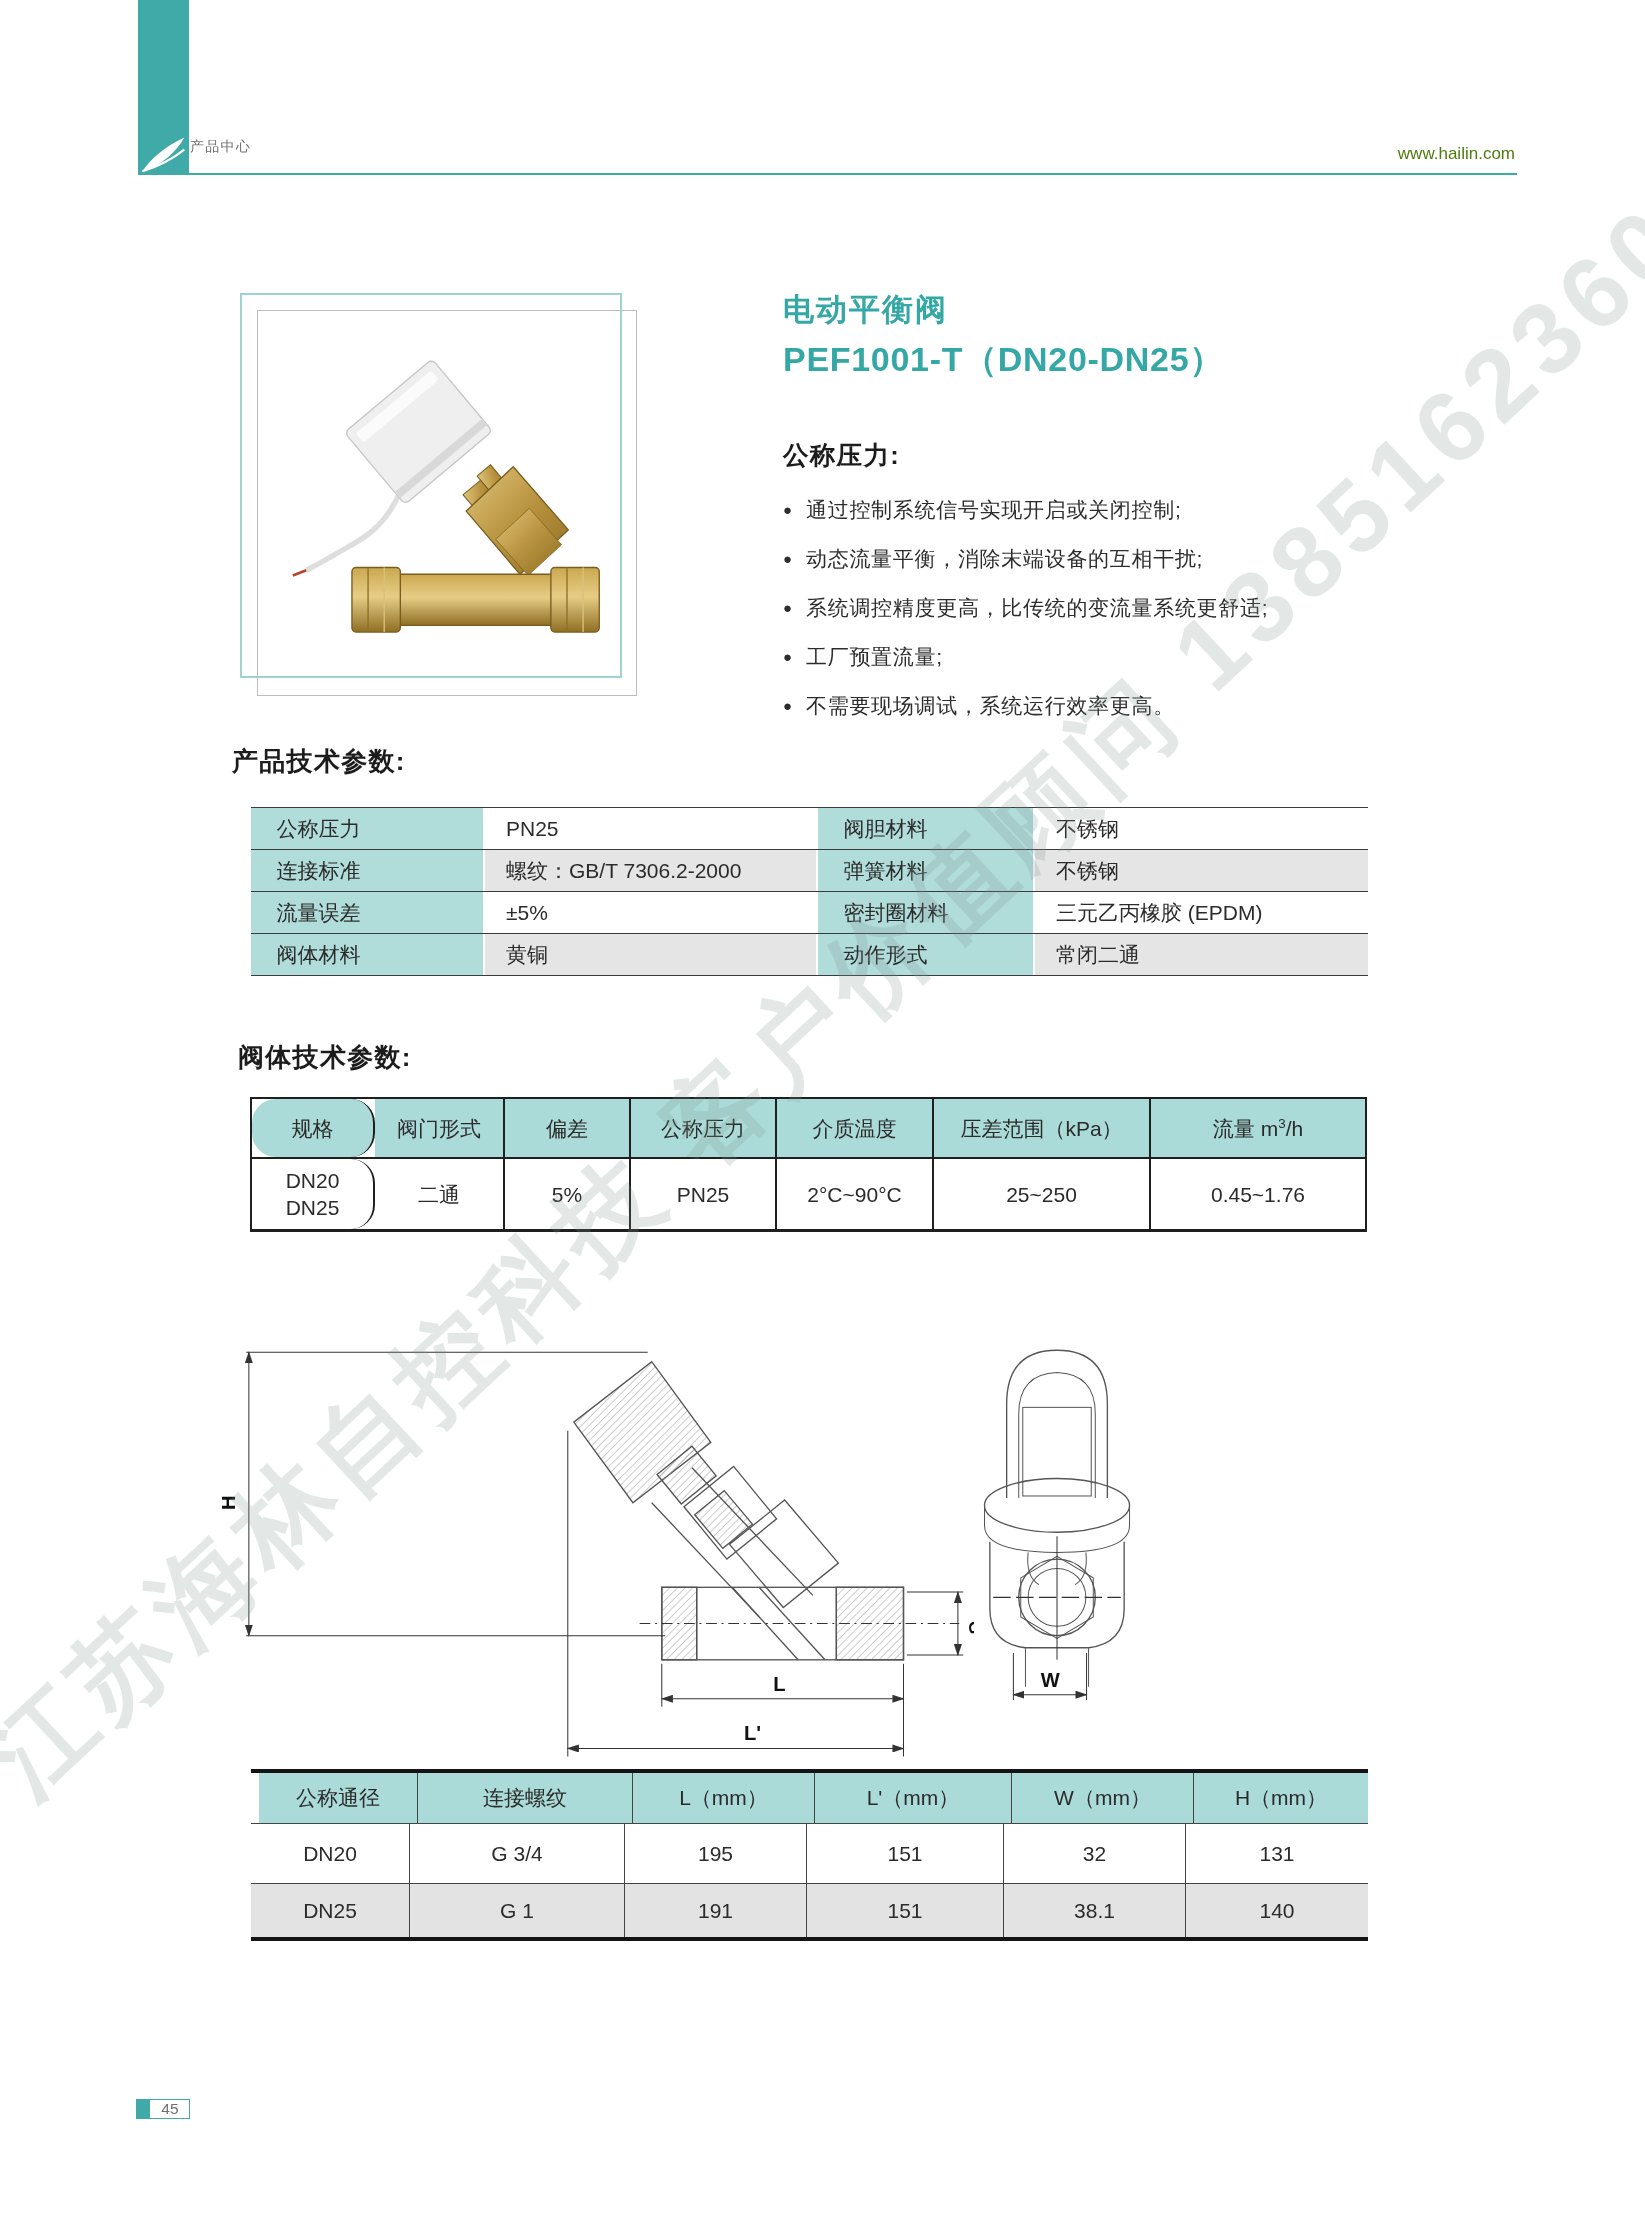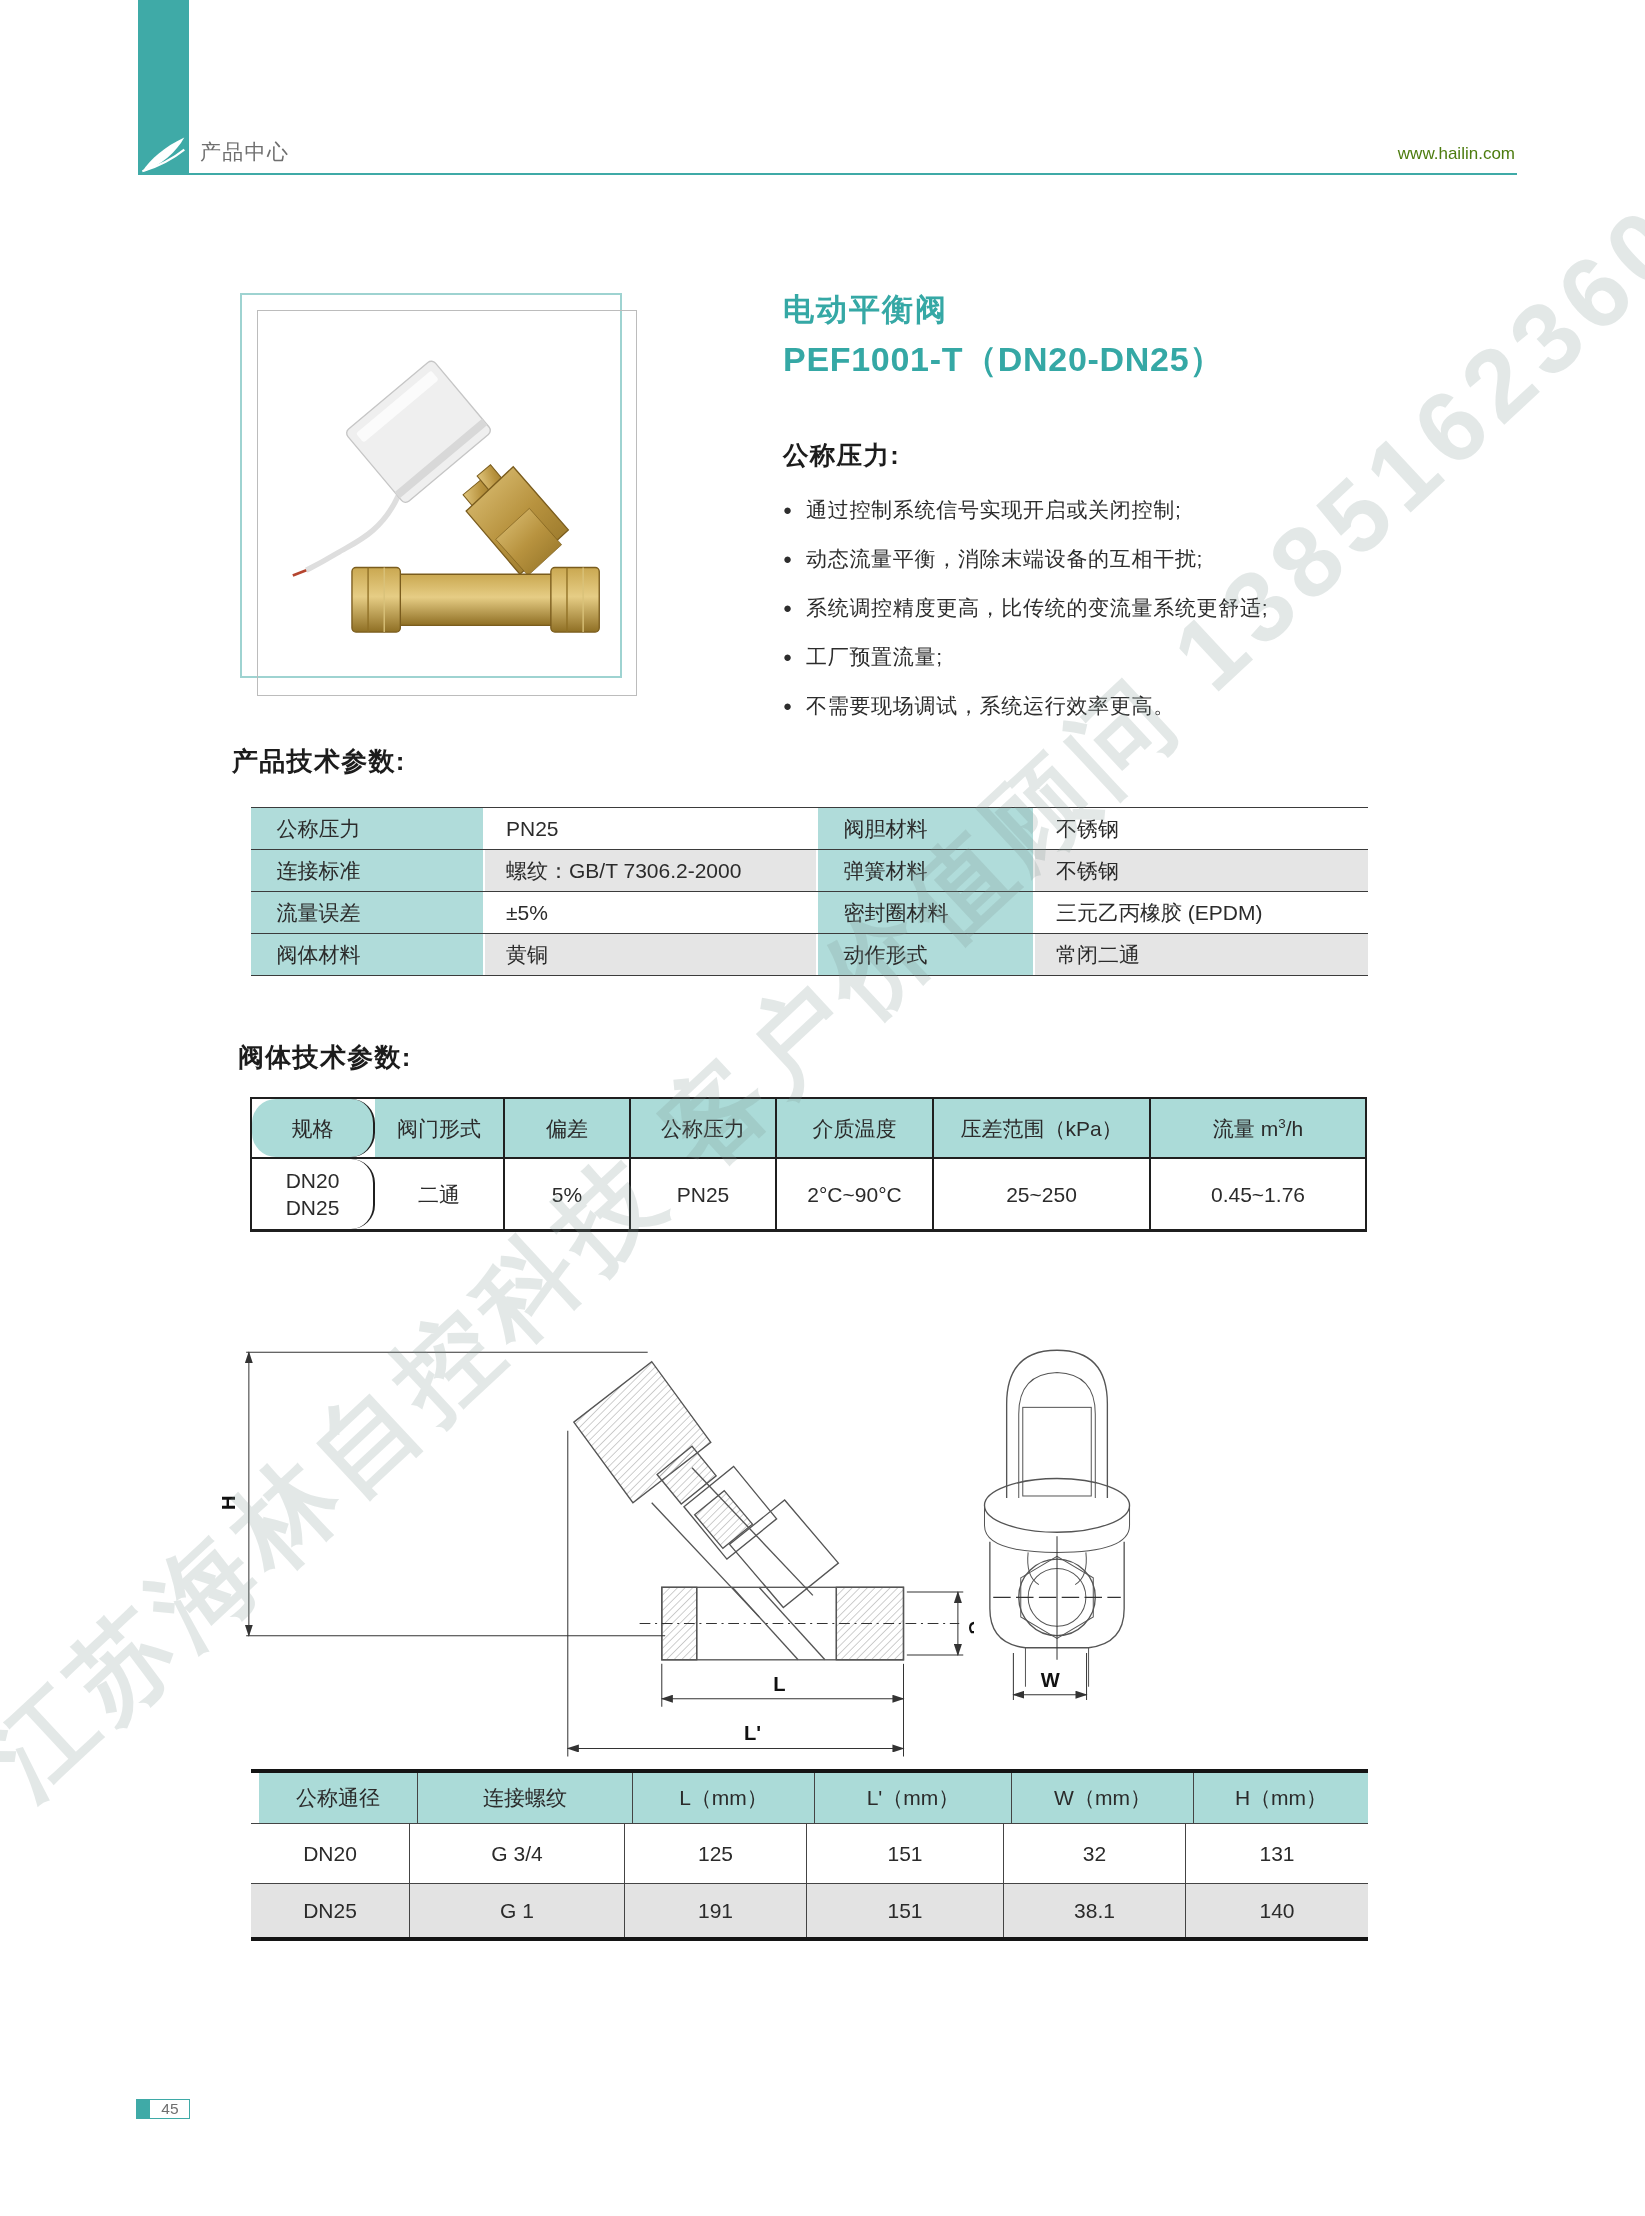--- a/index.html
+++ b/index.html
@@ -2,21 +2,21 @@
 <html style="font-size:10.7px"><head>
 <meta charset="utf-8">
 <style>
   html,body{margin:0;padding:0;background:#ffffff;}
   #page{position:relative;width:1645px;height:2216px;background:#fff;overflow:hidden;
         font-family:"Liberation Sans","DejaVu Sans",sans-serif;color:#2b2b2b;}
 
   
   .vbar{position:absolute;left:138px;top:0;width:51px;height:175px;background:#3faaa7;}
   .leaf{position:absolute;left:2.7px;bottom:1.3px;}
-  .crumb{position:absolute;left:200px;top:138px;font-size:21px;color:#6f6f6f;letter-spacing:1.3px;}
+  .crumb{position:absolute;left:190px;top:138px;font-size:14px;color:#6f6f6f;letter-spacing:1.3px;}
   .hline{position:absolute;left:138px;top:173px;width:1379px;height:2px;background:#3faaa7;}
   .site{position:absolute;left:1280px;top:144px;width:235px;text-align:right;font-size:17px;color:#4d7c0f;}
 
   
   .watermark{position:absolute;left:-40px;top:1727px;transform:rotate(-43deg);transform-origin:0 0;
              font-size:101px;letter-spacing:9.4px;white-space:nowrap;color:rgba(128,148,146,0.22);
              font-weight:600;pointer-events:none;z-index:5;}
 
   
   .photo-teal{position:absolute;left:240px;top:293px;width:378px;height:381px;border:2px solid #9ed3d1;}
@@ -295,21 +295,21 @@
       <div class="c cw1">公称通径</div>
       <div class="c cw2">连接螺纹</div>
       <div class="c cw3">L（mm）</div>
       <div class="c cw4">L'（mm）</div>
       <div class="c cw5">W（mm）</div>
       <div class="c cw6">H（mm）</div>
     </div>
     <div class="row r1">
       <div class="c cw1">DN20</div>
       <div class="c cw2">G 3/4</div>
-      <div class="c cw3">125</div>
+      <div class="c cw3">195</div>
       <div class="c cw4">151</div>
       <div class="c cw5">32</div>
       <div class="c cw6">131</div>
     </div>
     <div class="row r2">
       <div class="c cw1">DN25</div>
       <div class="c cw2">G 1</div>
       <div class="c cw3">191</div>
       <div class="c cw4">151</div>
       <div class="c cw5">38.1</div>

